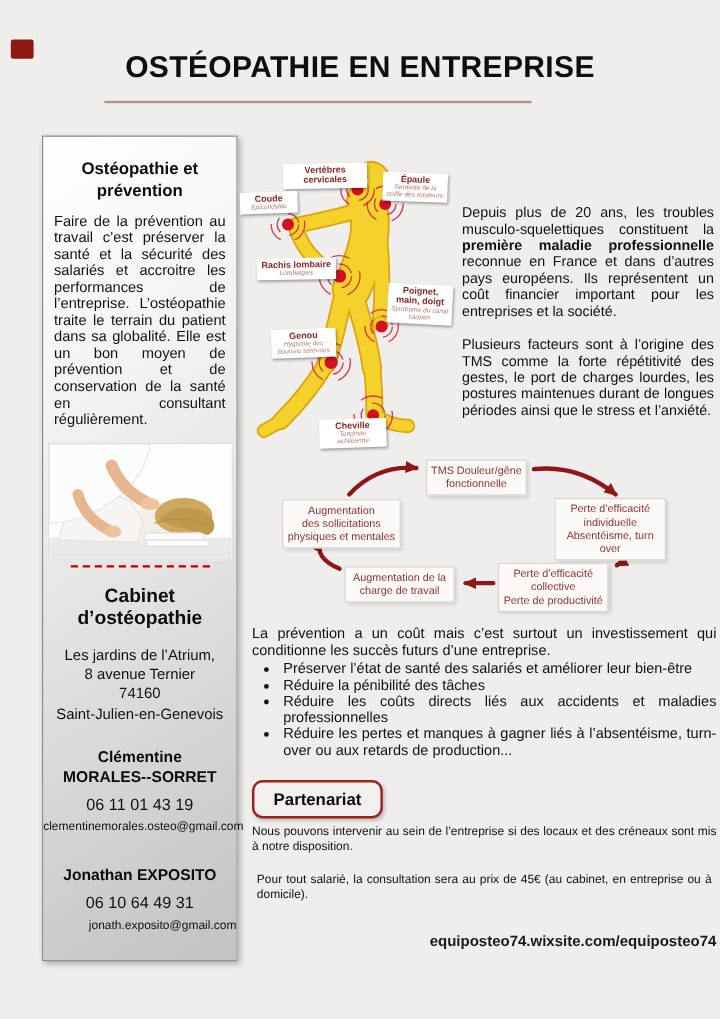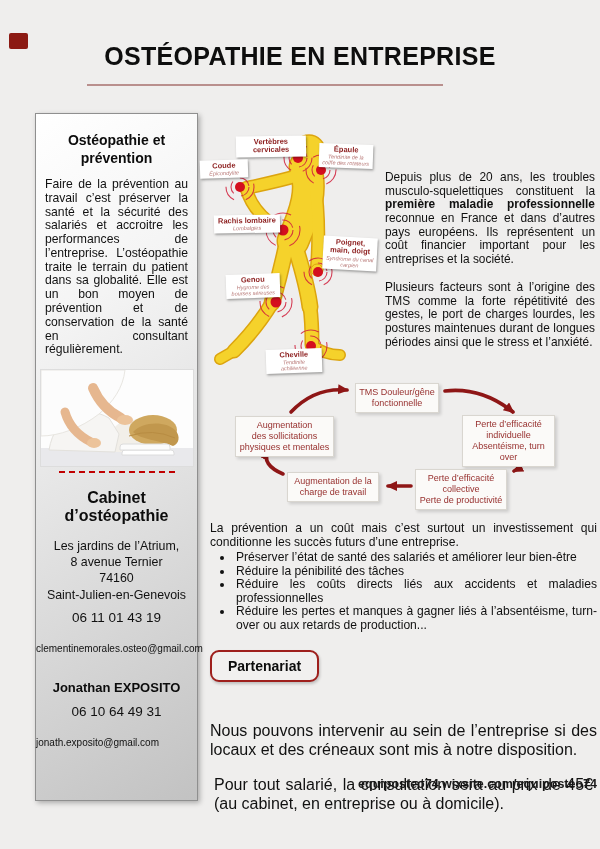--- a/index.html
+++ b/index.html
@@ -17,21 +17,21 @@
     border:1px solid #8f8f8f;box-shadow:2px 2px 5px rgba(0,0,0,.28);box-sizing:border-box;}
   .sb-title{margin:18px 8px 0 8px;text-align:center;font-size:14px;font-weight:bold;color:#0c0c0c;line-height:1.25;}
   .sb-intro{margin:11px 9px 0 9px;font-size:12.2px;color:#111;text-align:justify;line-height:1.13;}
   .sb-photo{display:block;margin:12px auto 0 auto;width:152px;height:96px;border:1px solid #ddd;background:#fff;}
   .sb-contact-h{margin-top:22px;text-align:center;font-size:15px;font-weight:bold;color:#c00000;}
   .sb-dash{width:116px;margin:4px auto 0 auto;border-top:2px dashed #c00000;}
   .sb-cabinet{margin-top:16px;text-align:center;font-size:16px;font-weight:bold;color:#0c0c0c;}
   .sb-address{margin-top:13px;text-align:center;font-size:12.4px;color:#111;line-height:1.3;}
   .sb-name{margin-top:20px;text-align:center;font-size:13px;font-weight:bold;color:#0c0c0c;white-space:pre-line;line-height:1.3;}
   .sb-phone{margin-top:7px;text-align:center;font-size:13.5px;color:#111;}
-  .sb-email{margin-top:18px;text-align:left;font-size:10px;color:#111;}
+  .sb-email{margin-top:6px;text-align:right;font-size:10px;color:#111;}
 
   
   .body-map{position:absolute;left:200px;top:115px;width:196px;height:272px;}
   .body-map svg{position:absolute;left:0;top:0;}
   .map-label{position:absolute;background:#fff;box-shadow:1px 1.5px 2.5px rgba(0,0,0,.35);padding:2px 3px;text-align:center;}
   .map-label .t{font-size:7.5px;font-weight:bold;color:#8d1f1f;line-height:1.1;}
   .map-label .s{font-size:5.5px;font-style:italic;color:#b97a78;line-height:1.1;}
   .lbl-vertebres{left:36px;top:21px;width:64px;transform:rotate(-1deg);}
   .lbl-epaule{left:119px;top:29px;width:48px;transform:rotate(2deg);}
   .lbl-coude{left:0px;top:45px;width:42px;transform:rotate(-2deg);}
@@ -65,21 +65,21 @@
   
   .prevention{position:absolute;left:210px;top:522px;width:387px;font-size:12.1px;color:#111;
     text-align:justify;line-height:1.12;}
   .prevention ul{margin:2px 0 0 0;padding-left:24px;}
   .prevention li{margin:0;padding-left:2px;}
 
   
   .part-box{position:absolute;left:210px;top:650px;display:inline-block;
     border:2.5px solid #9e1f1c;border-radius:9px;background:#f1f0ef;padding:6px 16px;
     font-size:14px;font-weight:bold;color:#0c0c0c;box-shadow:1px 2px 3px rgba(0,0,0,.2);}
-  .part-col{position:absolute;left:210px;top:722px;width:387px;font-size:16px;color:#111;
+  .part-col{position:absolute;left:210px;top:688px;width:387px;font-size:10px;color:#111;
     text-align:justify;line-height:1.16;}
   .part-col .gap{height:13px;}
   .footer-url{position:absolute;top:777px;left:210px;width:387px;text-align:right;
     font-size:12.5px;font-weight:bold;color:#1a1a1a;}
 </style>
 </head>
 <body>
 
 <div id="page">
 
@@ -113,20 +113,22 @@
 
     <div class="sb-cabinet">Cabinet d’ostéopathie</div>
 
     <div class="sb-address">
       <div>Les jardins de l’Atrium,</div>
       <div>8 avenue Ternier</div>
       <div>74160</div>
       <div>Saint-Julien-en-Genevois</div>
     </div>
 
+    <div class="sb-name">Clémentine
+MORALES--SORRET</div>
     <div class="sb-phone">06 11 01 43 19</div>
     <div class="sb-email">clementinemorales.osteo@gmail.com</div>
 
     <div class="sb-name" style="margin-top:26px;">Jonathan EXPOSITO</div>
     <div class="sb-phone">06 10 64 49 31</div>
     <div class="sb-email">jonath.exposito@gmail.com</div>
   </div>
 
   <div class="body-map">
     <svg width="196" height="272" viewBox="0 0 196 272" xmlns="http://www.w3.org/2000/svg">

